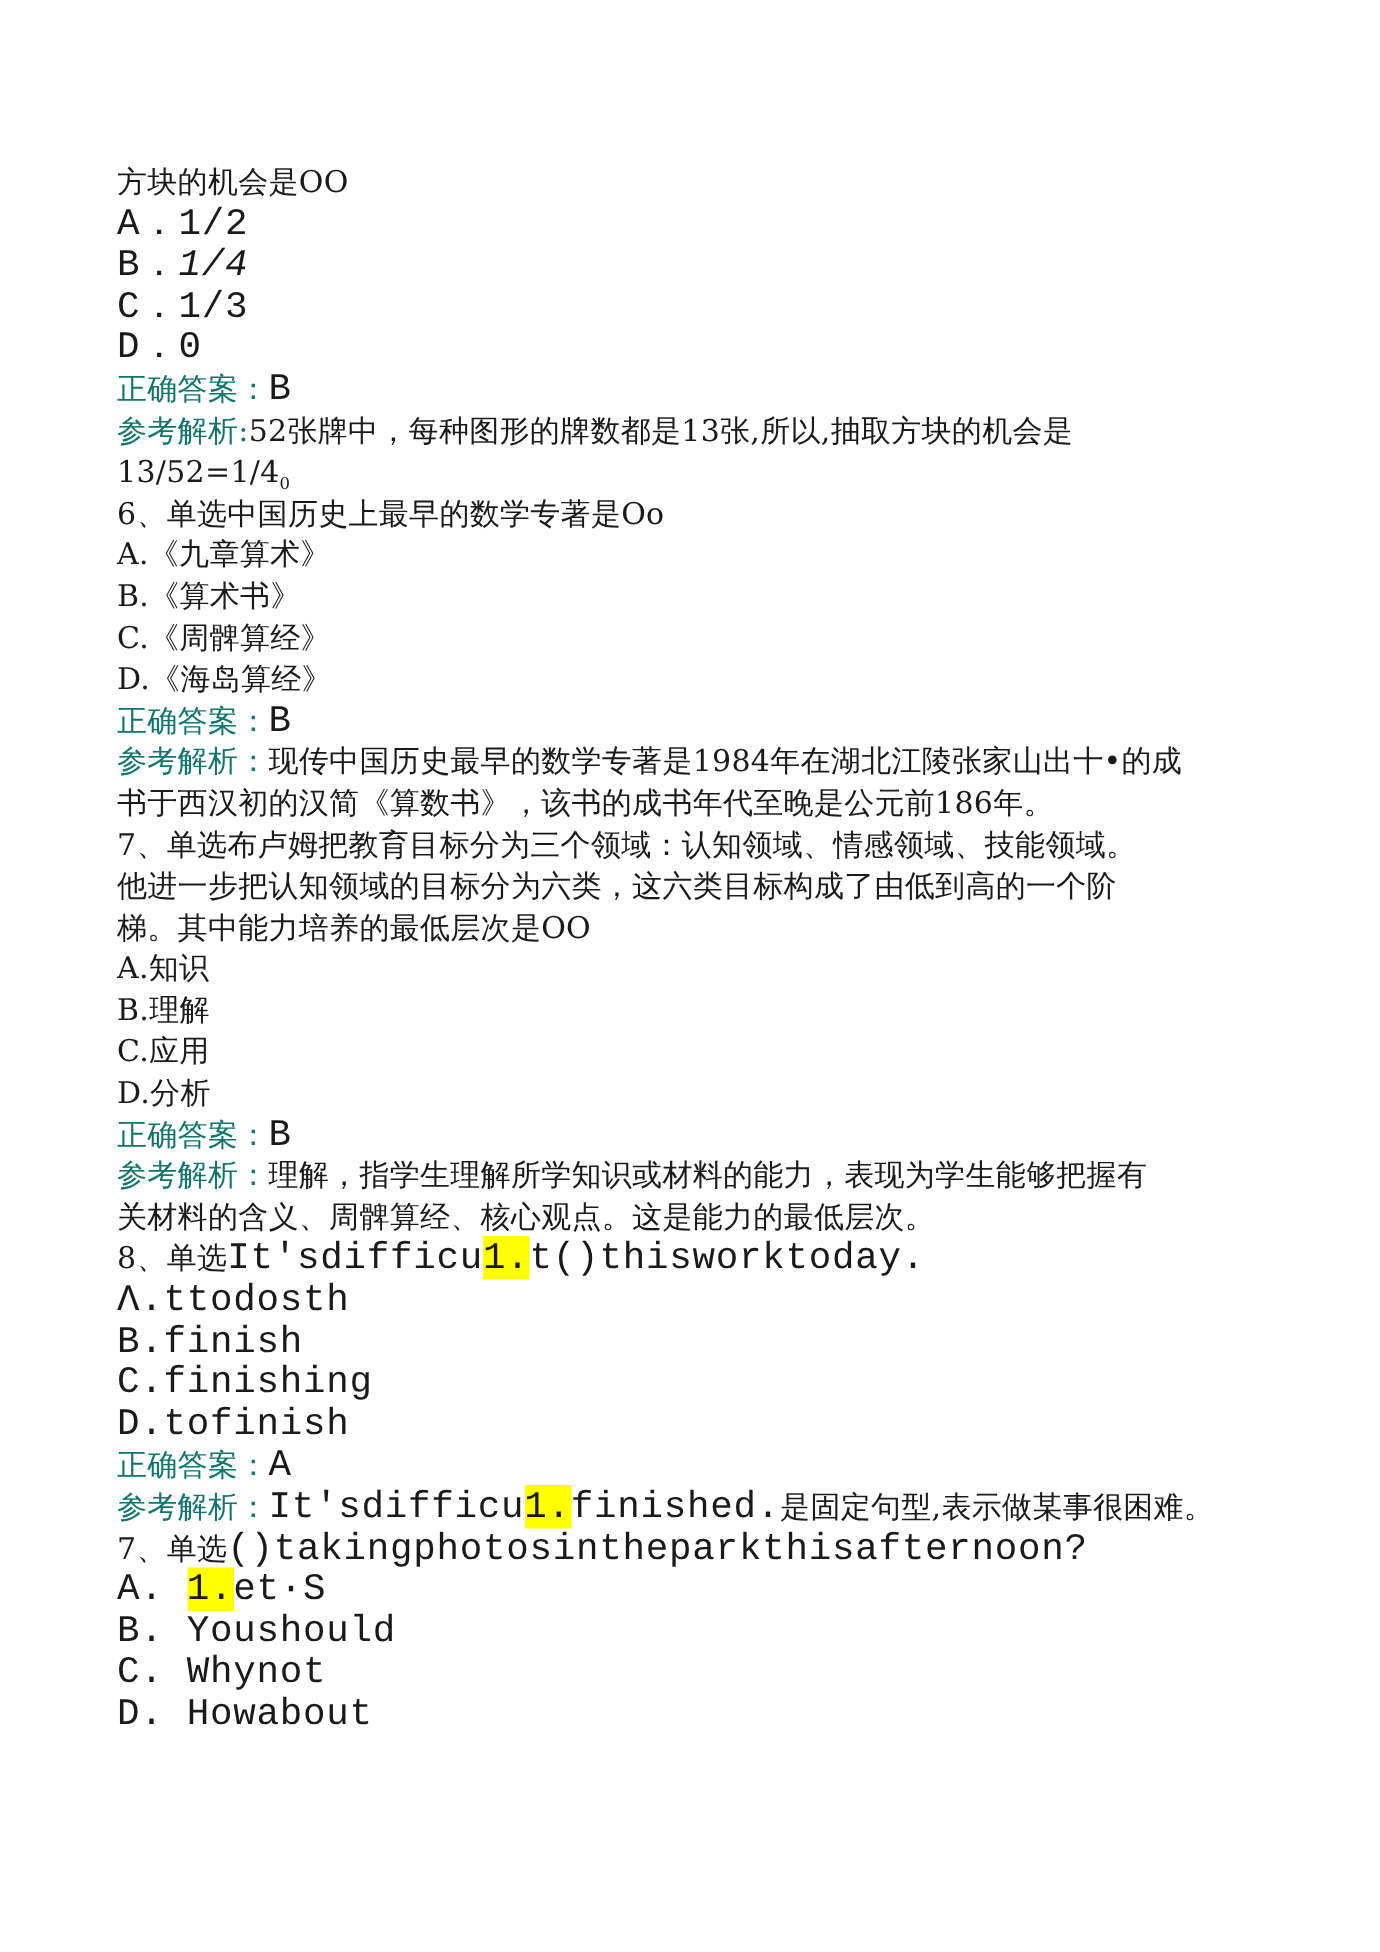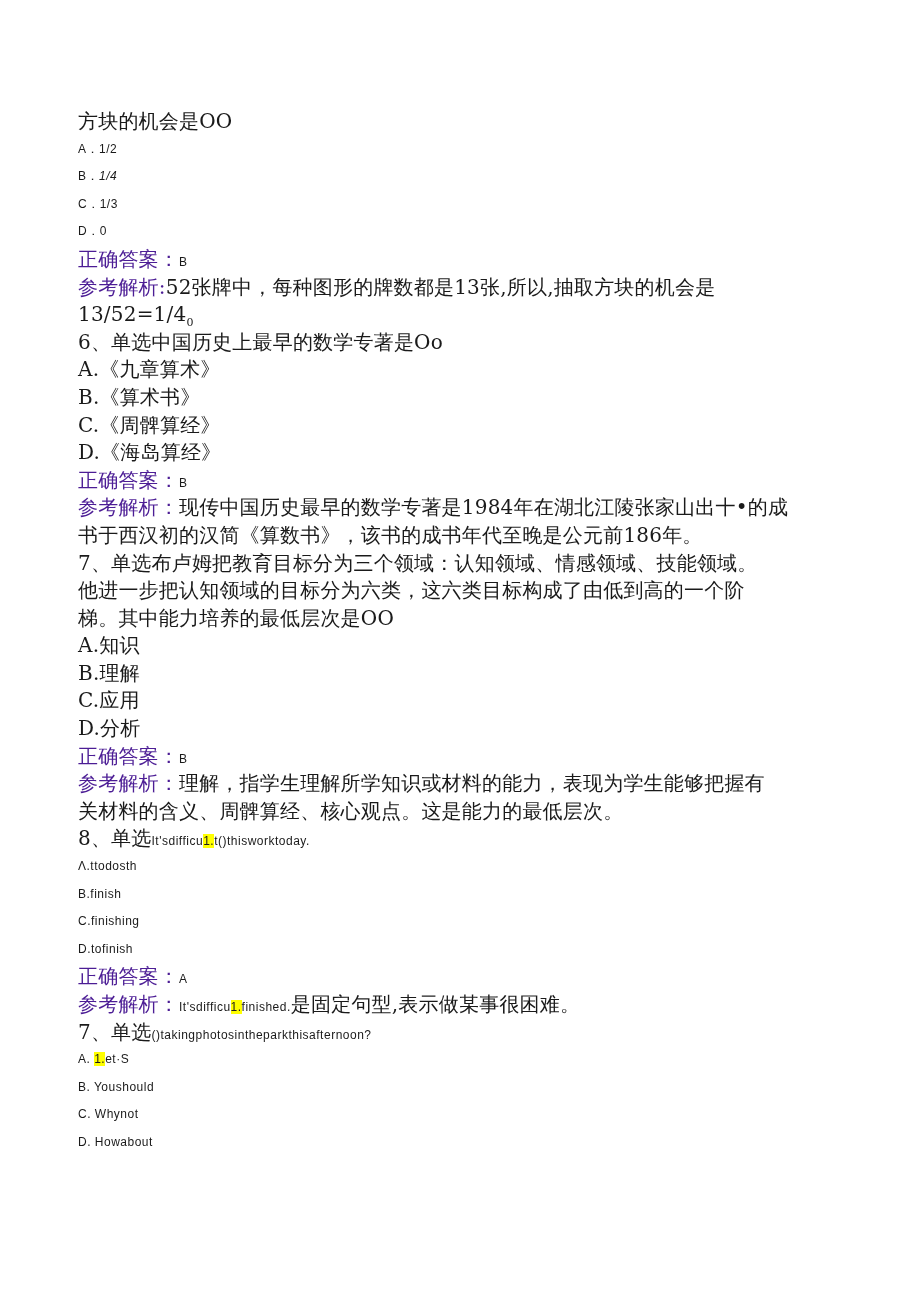--- a/index.html
+++ b/index.html
@@ -1,21 +1,21 @@
 <!DOCTYPE html>
 <html><head>
 <meta charset="utf-8">
 <style>
   html, body { margin: 0; padding: 0; background: #ffffff; }
   body { width: 920px; height: 1301px; position: relative; overflow: hidden;
          font-family: "DejaVu Serif", "Liberation Serif", serif; color: #1a1a1a; }
   .page { position: absolute; left: 78px; top: 108px; width: 760px; }
   .line { font-size: 20px; line-height: 27.6px; height: 27.6px; white-space: nowrap; letter-spacing: 0.2px; }
-  .red { color: #4c1d95; }
-  .mono { font-family: Liberation Sans, sans-serif; font-size: 12px; letter-spacing: 0.5px; }
+  .red { color: #0f766e; }
+  .mono { font-family: Liberation Mono, monospace; font-size: 25px; letter-spacing: 0.5px; }
   .hl { background: #ffff00; }
   .ital { font-style: italic; }
   sub { font-size: 11px; }
 </style>
 </head>
 <body>
 
 <div class="page">
 
   <div class="line">方块的机会是OO</div>

